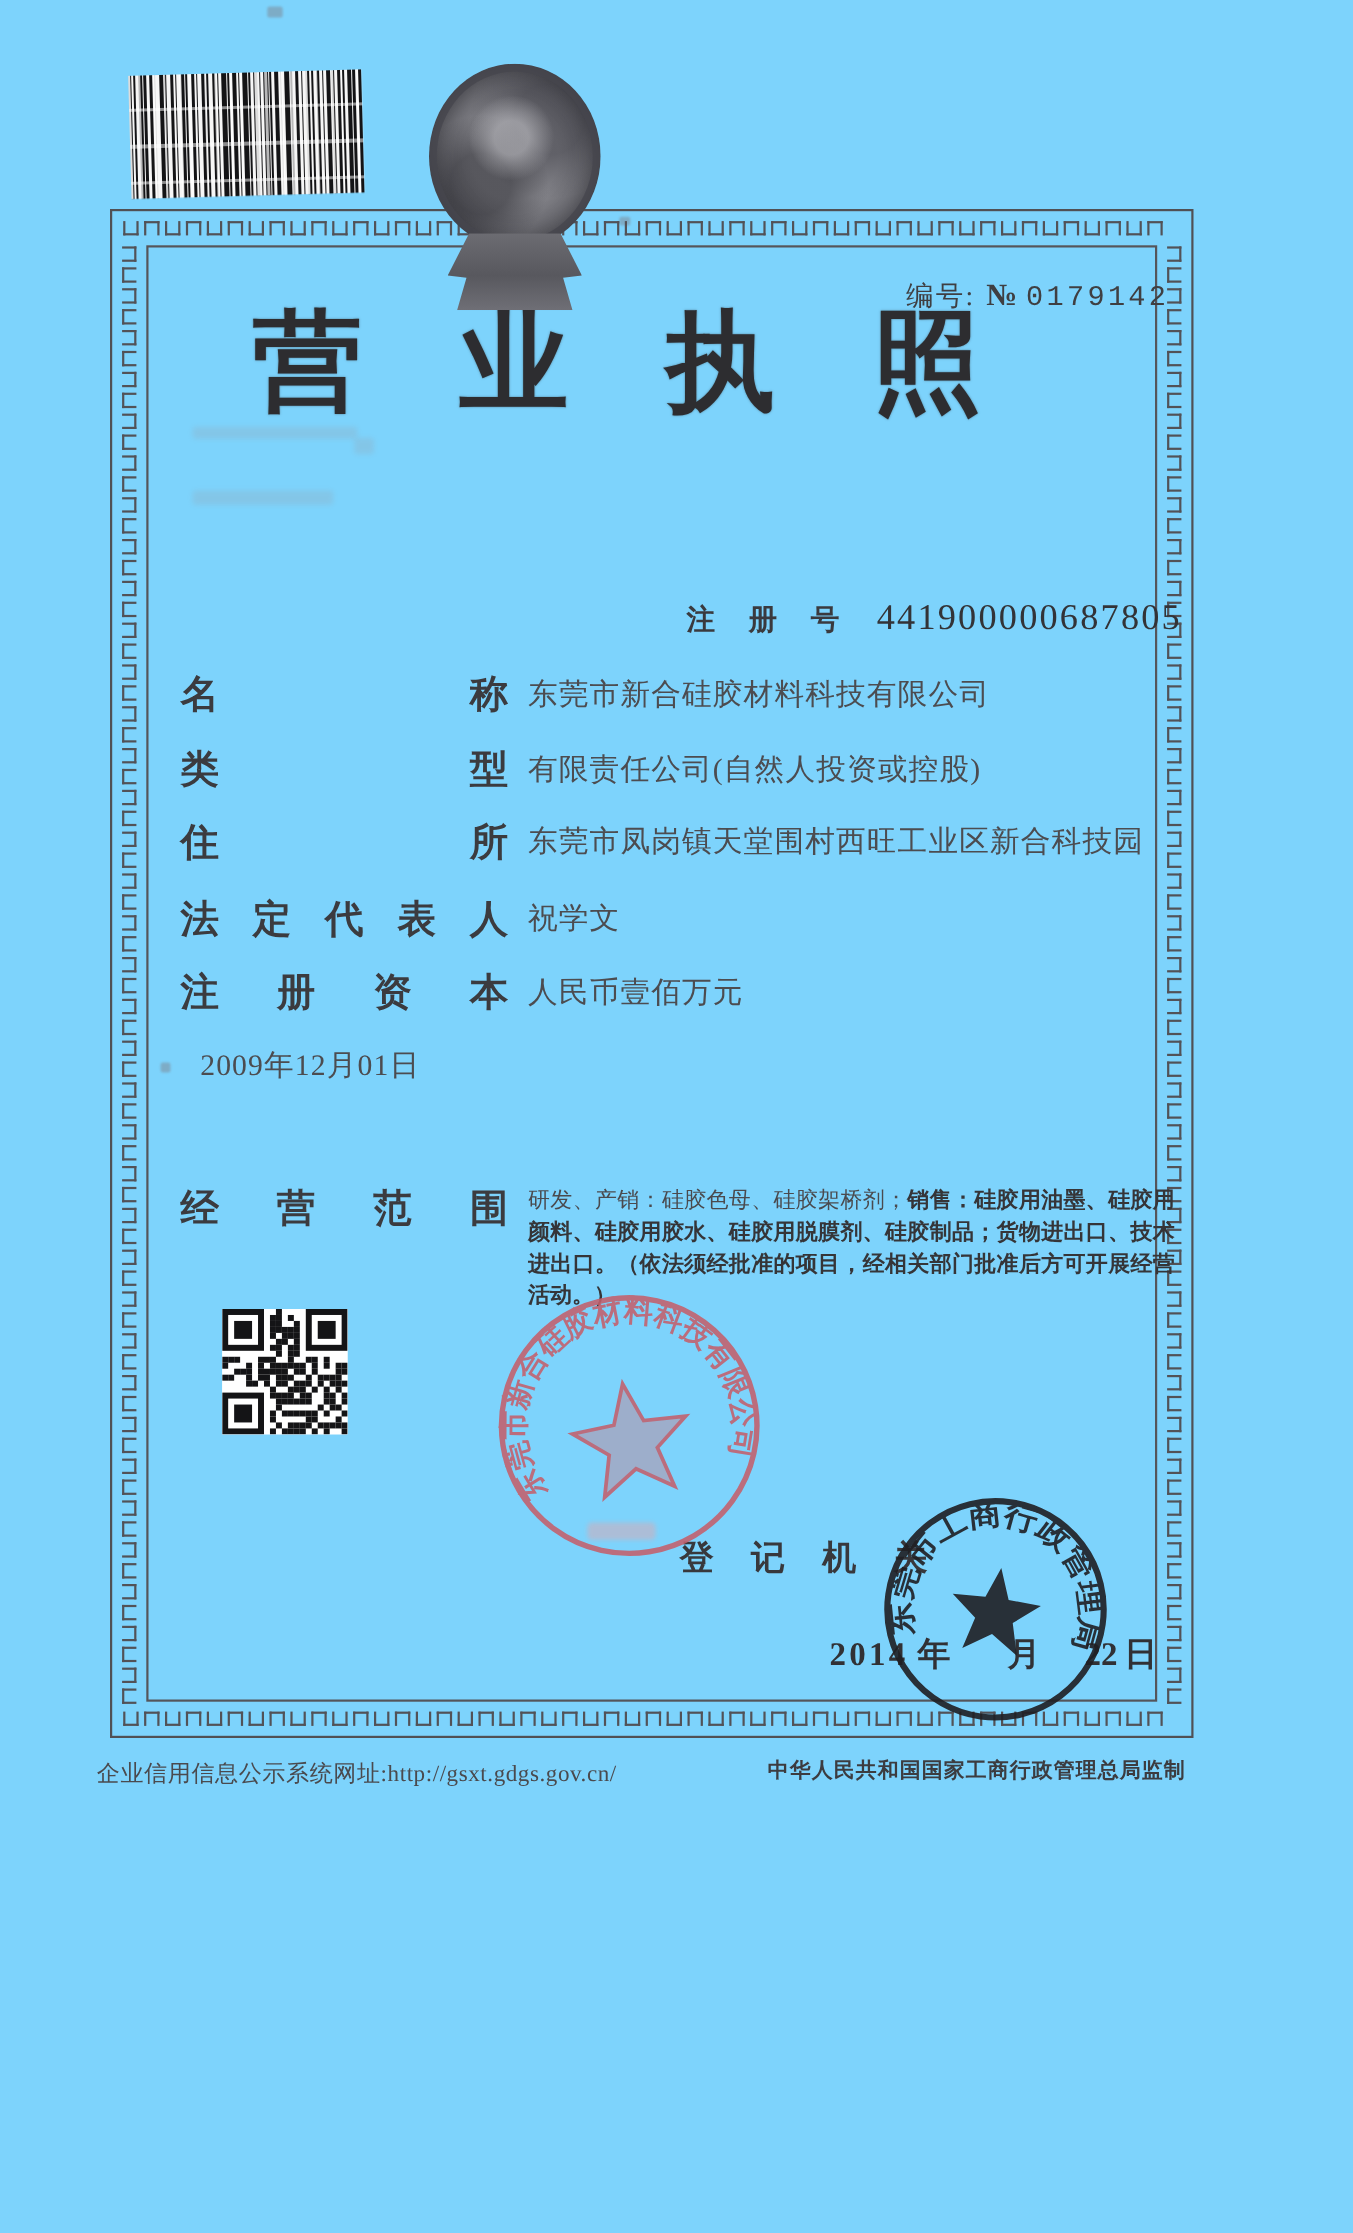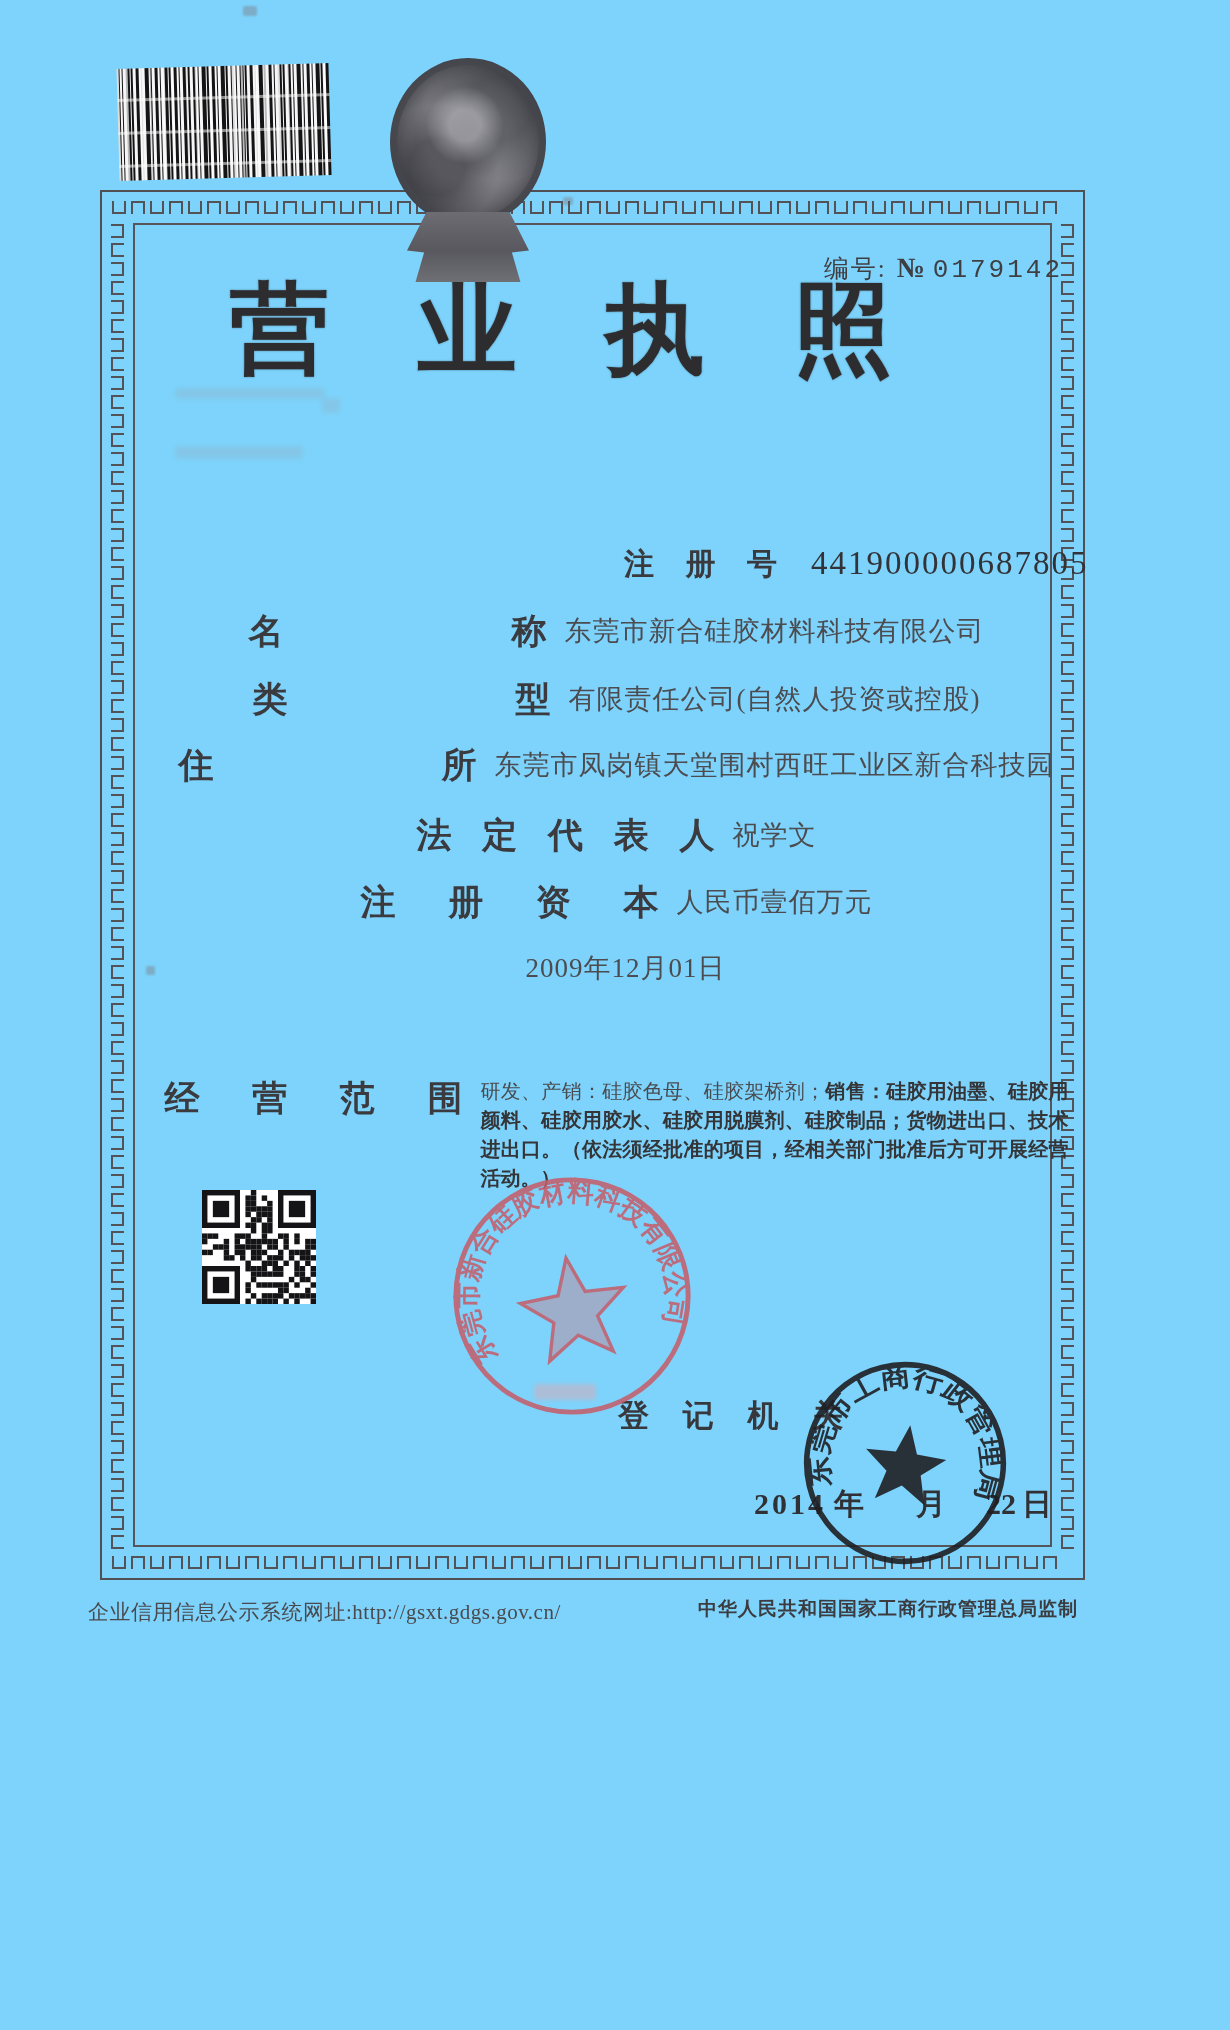--- a/index.html
+++ b/index.html
@@ -58,23 +58,23 @@
   
   .serial { position:absolute; top:60px; right:20px; font-size:25px; color:#3f3f42; letter-spacing:2px; }
   .serial .nosym { font-weight:bold; font-size:28px; margin:0 6px 0 10px; }
   .serial .num { font-family:"Liberation Mono","DejaVu Sans Mono",monospace; font-size:26px; letter-spacing:3px; }
   .title {
     position:absolute; top:72px; left:128px; width:600px;
     font-size:99px; font-weight:bold; color:#2d2d30; letter-spacing:32px;
     white-space:nowrap; text-shadow:0 0 2px rgba(45,45,48,.55);text-align:center;
   }
   .regline { position:absolute; top:352px; left:522px; white-space:nowrap; }
-  .regline .lab { font-size:30px; font-weight:600; color:#3a3a3e; letter-spacing:12px; margin-right:22px; }
+  .regline .lab { font-size:26px; font-weight:600; color:#3a3a3e; letter-spacing:12px; margin-right:22px; }
   .regline .num { font-size:33px; color:#333337; letter-spacing:2px; }
-  .row { position:absolute; left:62px; width:905px; display:flex; align-items:flex-start;justify-content:center; }
+  .row { position:absolute; left:62px; width:905px; display:flex; align-items:flex-start; }
   .row .lbl {
     flex:0 0 298px; font-size:35px; font-weight:600; color:#3b3b3f;
     text-align:justify; text-align-last:justify; line-height:44px;
   }
   .row .val { margin-left:18px; font-size:27px; color:#4c4c50; letter-spacing:1px; line-height:42px; }
   .r1{top:418px} .r2{top:486px} .r3{top:552px} .r4{top:622px}
   .r5{top:689px} .r6{top:755px} .r7{top:822px} .r8{top:885px}
   .row .scope { margin-left:18px; width:588px; font-size:20px; line-height:29px; color:#4a4a4e; text-align:justify; }
   .row .scope .bold { font-weight:bold; color:#353538; }
   

